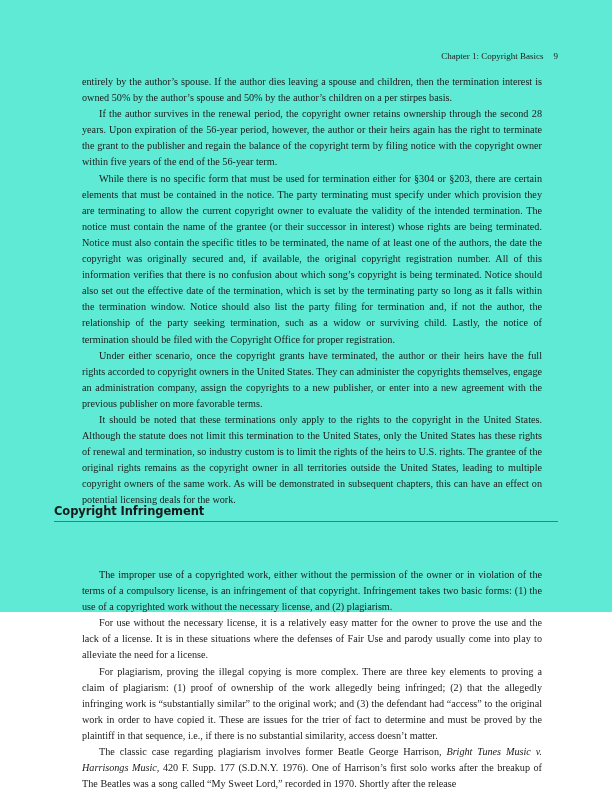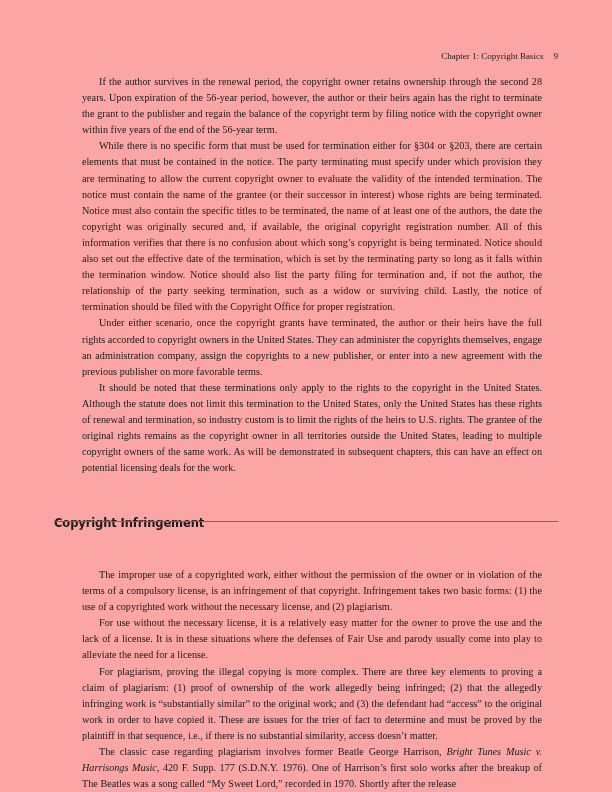--- a/index.html
+++ b/index.html
@@ -1,37 +1,38 @@
 <!DOCTYPE html>
 <html><head>
 <meta charset="utf-8">
 <style>
   html, body { margin:0; padding:0; background:#ffffff; }
   body { width:612px; height:792px; position:relative; overflow:hidden; }
-  .page { position:absolute; left:0; top:0; width:612px; height:792px; background:#fca5a5; }
+  .page { position:absolute; left:0; top:0; width:612px; height:612px; background:#5eead4; }
   .running-head { position:absolute; top:51px; right:54px; font-family:"Liberation Serif", serif; font-size:9px; color:#222; white-space:nowrap; }
   .running-head .pg { margin-left:10px; }
   .body-text { position:absolute; left:82px; width:460px; font-family:"Liberation Serif", serif; font-size:10.2px; line-height:16.1px; color:#1a1a1a; text-align:justify; hyphens:manual; }
   .body-text p { margin:0; text-indent:17px; }
   .body-text p.noindent { text-indent:0; }
   .sec1 { top:74px; }
   .sec2 { top:567px; }
-  .heading { position:absolute; left:54px; top:504px; font-family:"DejaVu Sans", sans-serif; font-weight:bold; font-size:11.5px; color:#1a1a1a; letter-spacing:-0.1px;margin-top:12px; }
+  .heading { position:absolute; left:54px; top:504px; font-family:"DejaVu Sans", sans-serif; font-weight:bold; font-size:11.5px; color:#1a1a1a; letter-spacing:-0.1px; }
   .rule { position:absolute; left:54px; top:521px; width:504px; height:1px; background:#6b6b6b; }
   em { font-style:italic; }
 </style>
 </head>
 <body>
 
 <div class="page">
   <div class="running-head">
     <span>Chapter 1: Copyright Basics</span><span class="pg">9</span>
   </div>
 
   <div class="body-text sec1">
+    <p class="noindent">entirely by the author’s spouse. If the author dies leaving a spouse and children, then the termination interest is owned 50% by the author’s spouse and 50% by the author’s children on a per stirpes basis.</p>
     <p>If the author survives in the renewal period, the copyright owner retains ownership through the second 28 years. Upon expiration of the 56-year period, however, the author or their heirs again has the right to terminate the grant to the publisher and regain the balance of the copyright term by filing notice with the copyright owner within five years of the end of the 56-year term.</p>
     <p>While there is no specific form that must be used for termination either for §304 or §203, there are certain elements that must be contained in the notice. The party terminating must specify under which provision they are terminating to allow the current copyright owner to evaluate the validity of the intended termination. The notice must contain the name of the grantee (or their successor in inter­est) whose rights are being terminated. Notice must also contain the specific titles to be terminated, the name of at least one of the authors, the date the copyright was originally secured and, if available, the original copyright registration number. All of this information verifies that there is no confusion about which song’s copyright is being terminated. Notice should also set out the effective date of the termination, which is set by the terminating party so long as it falls within the termination window. Notice should also list the party filing for termination and, if not the author, the relationship of the party seeking termination, such as a widow or surviving child. Lastly, the notice of termination should be filed with the Copyright Office for proper registration.</p>
     <p>Under either scenario, once the copyright grants have terminated, the author or their heirs have the full rights accorded to copyright owners in the United States. They can administer the copyrights themselves, engage an administration company, assign the copyrights to a new publisher, or enter into a new agreement with the previous publisher on more favorable terms.</p>
     <p>It should be noted that these terminations only apply to the rights to the copyright in the United States. Although the statute does not limit this termination to the United States, only the United States has these rights of renewal and termination, so industry custom is to limit the rights of the heirs to U.S. rights. The grantee of the original rights remains as the copyright owner in all territories outside the United States, leading to multiple copyright owners of the same work. As will be demonstrated in subsequent chapters, this can have an effect on potential licensing deals for the work.</p>
   </div>
 
   <div class="heading">Copyright Infringement</div>
   <div class="rule"></div>
 
   <div class="body-text sec2">

